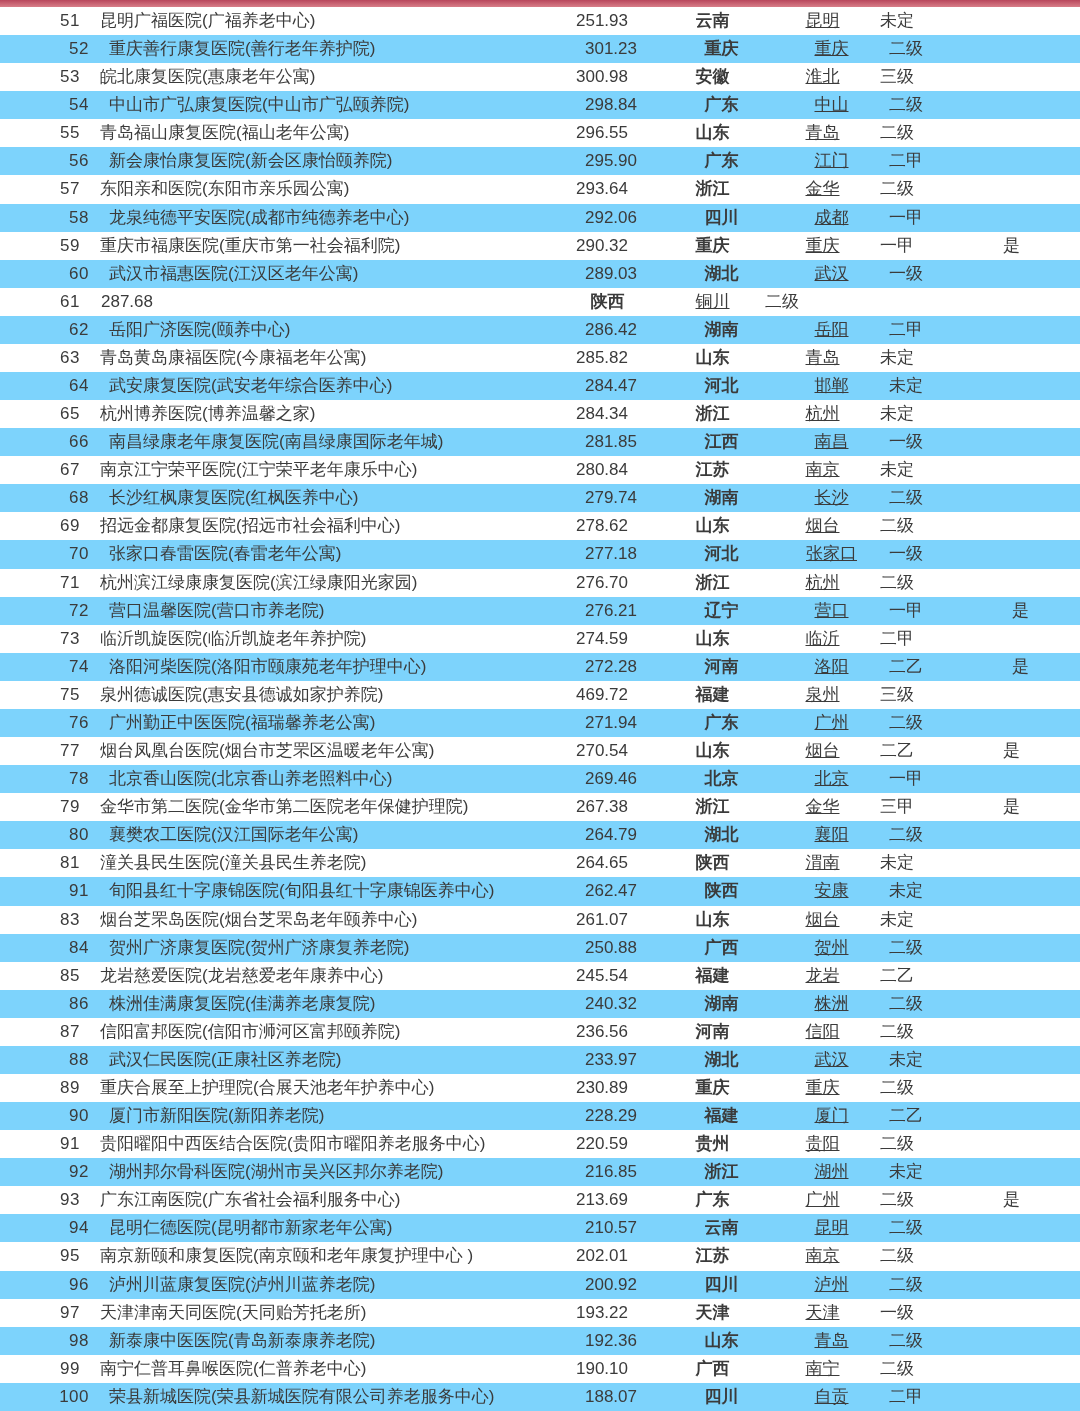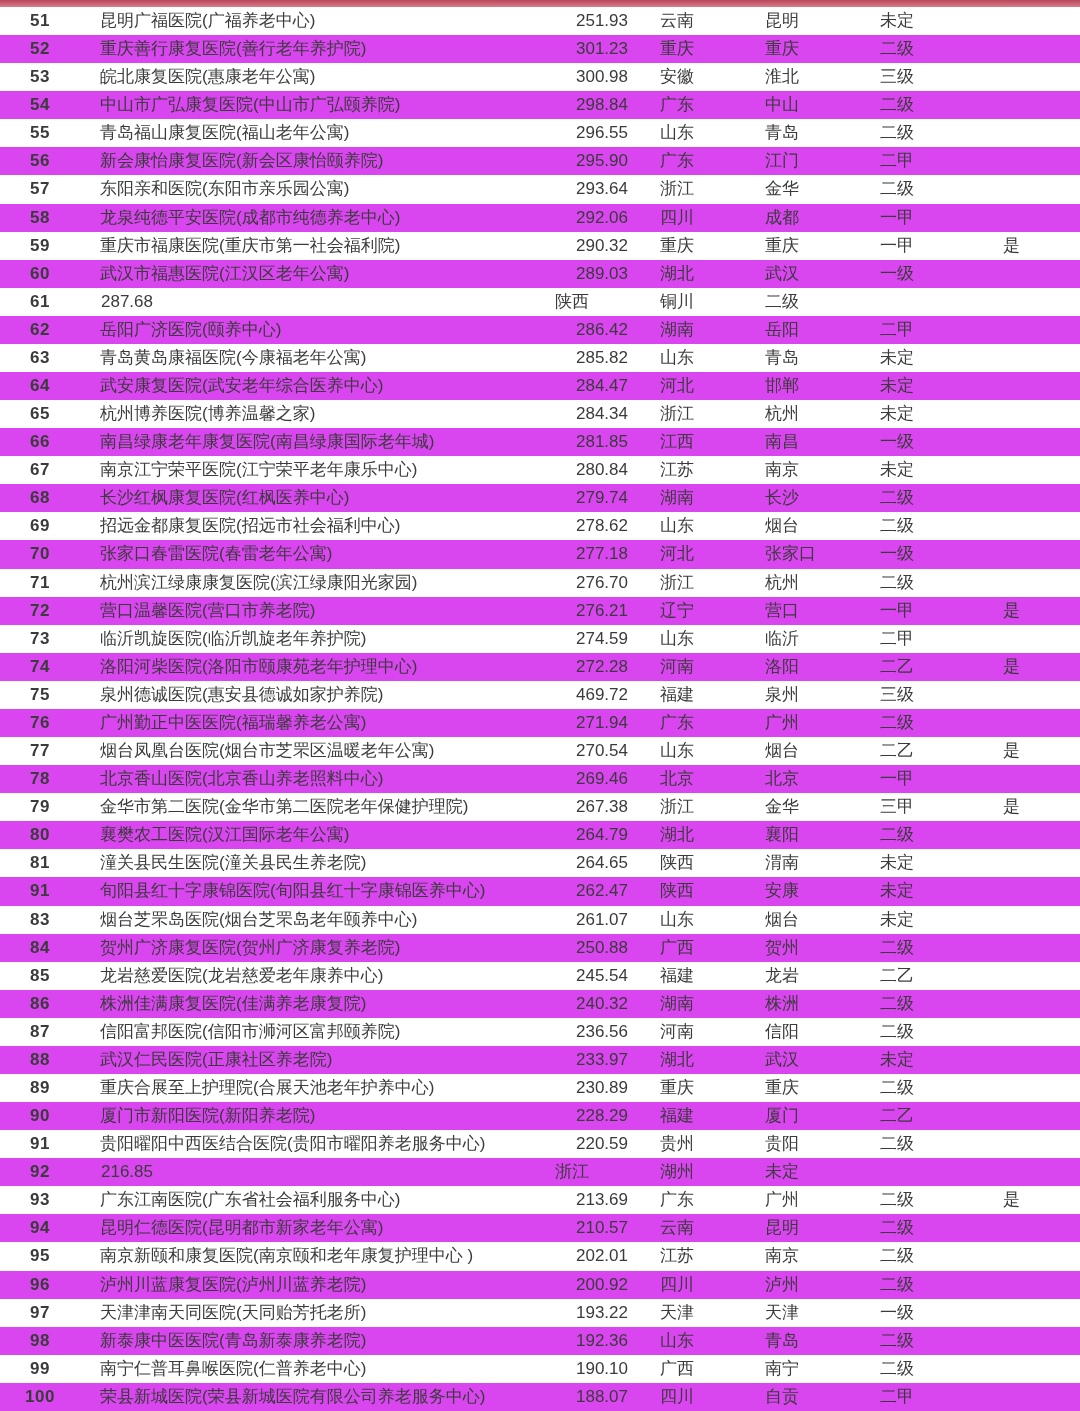--- a/index.html
+++ b/index.html
@@ -20,27 +20,27 @@
   }
   .row{
     display:grid;
     grid-template-columns:80px 475px 105px 105px 115px 100px 100px;
     align-items:center;
     height:28.08px;
     font-size:17px;
     line-height:28.08px;
     background:#ffffff;
   }
-  .row.alt{background:#d946ef;}
+  .row.alt{background:#7dd3fc;padding-left:9px;}
   .c{white-space:nowrap;overflow:hidden;}
-  .c-rank{text-align:center;letter-spacing:0.5px;font-weight:bold;}
+  .c-rank{text-align:right;letter-spacing:0.5px;}
   .c-name{text-align:left;padding-left:20px;}
   .c-score{text-align:left;padding-left:21px;}
-  .c-prov{}
-  .c-city{text-align:left;}
+  .c-prov{text-align:center;font-weight:bold;}
+  .c-city{text-align:center;text-decoration:underline;}
   .c-level{text-align:left;}
   .c-mark{text-align:left;padding-left:23px;}
 </style>
 </head>
 <body>
 
 <div class="top-bar"></div>
 
 <div class="table" id="table-root">
   <div class="row">
@@ -447,20 +447,21 @@
     <div class="c c-name">贵阳曜阳中西医结合医院(贵阳市曜阳养老服务中心)</div>
     <div class="c c-score">220.59</div>
     <div class="c c-prov">贵州</div>
     <div class="c c-city">贵阳</div>
     <div class="c c-level">二级</div>
     <div class="c c-mark"></div>
   </div>
 
   <div class="row alt">
     <div class="c c-rank">92</div>
+    <div class="c c-name">湖州邦尔骨科医院(湖州市吴兴区邦尔养老院)</div>
     <div class="c c-score">216.85</div>
     <div class="c c-prov">浙江</div>
     <div class="c c-city">湖州</div>
     <div class="c c-level">未定</div>
     <div class="c c-mark"></div>
   </div>
 
   <div class="row">
     <div class="c c-rank">93</div>
     <div class="c c-name">广东江南医院(广东省社会福利服务中心)</div>

